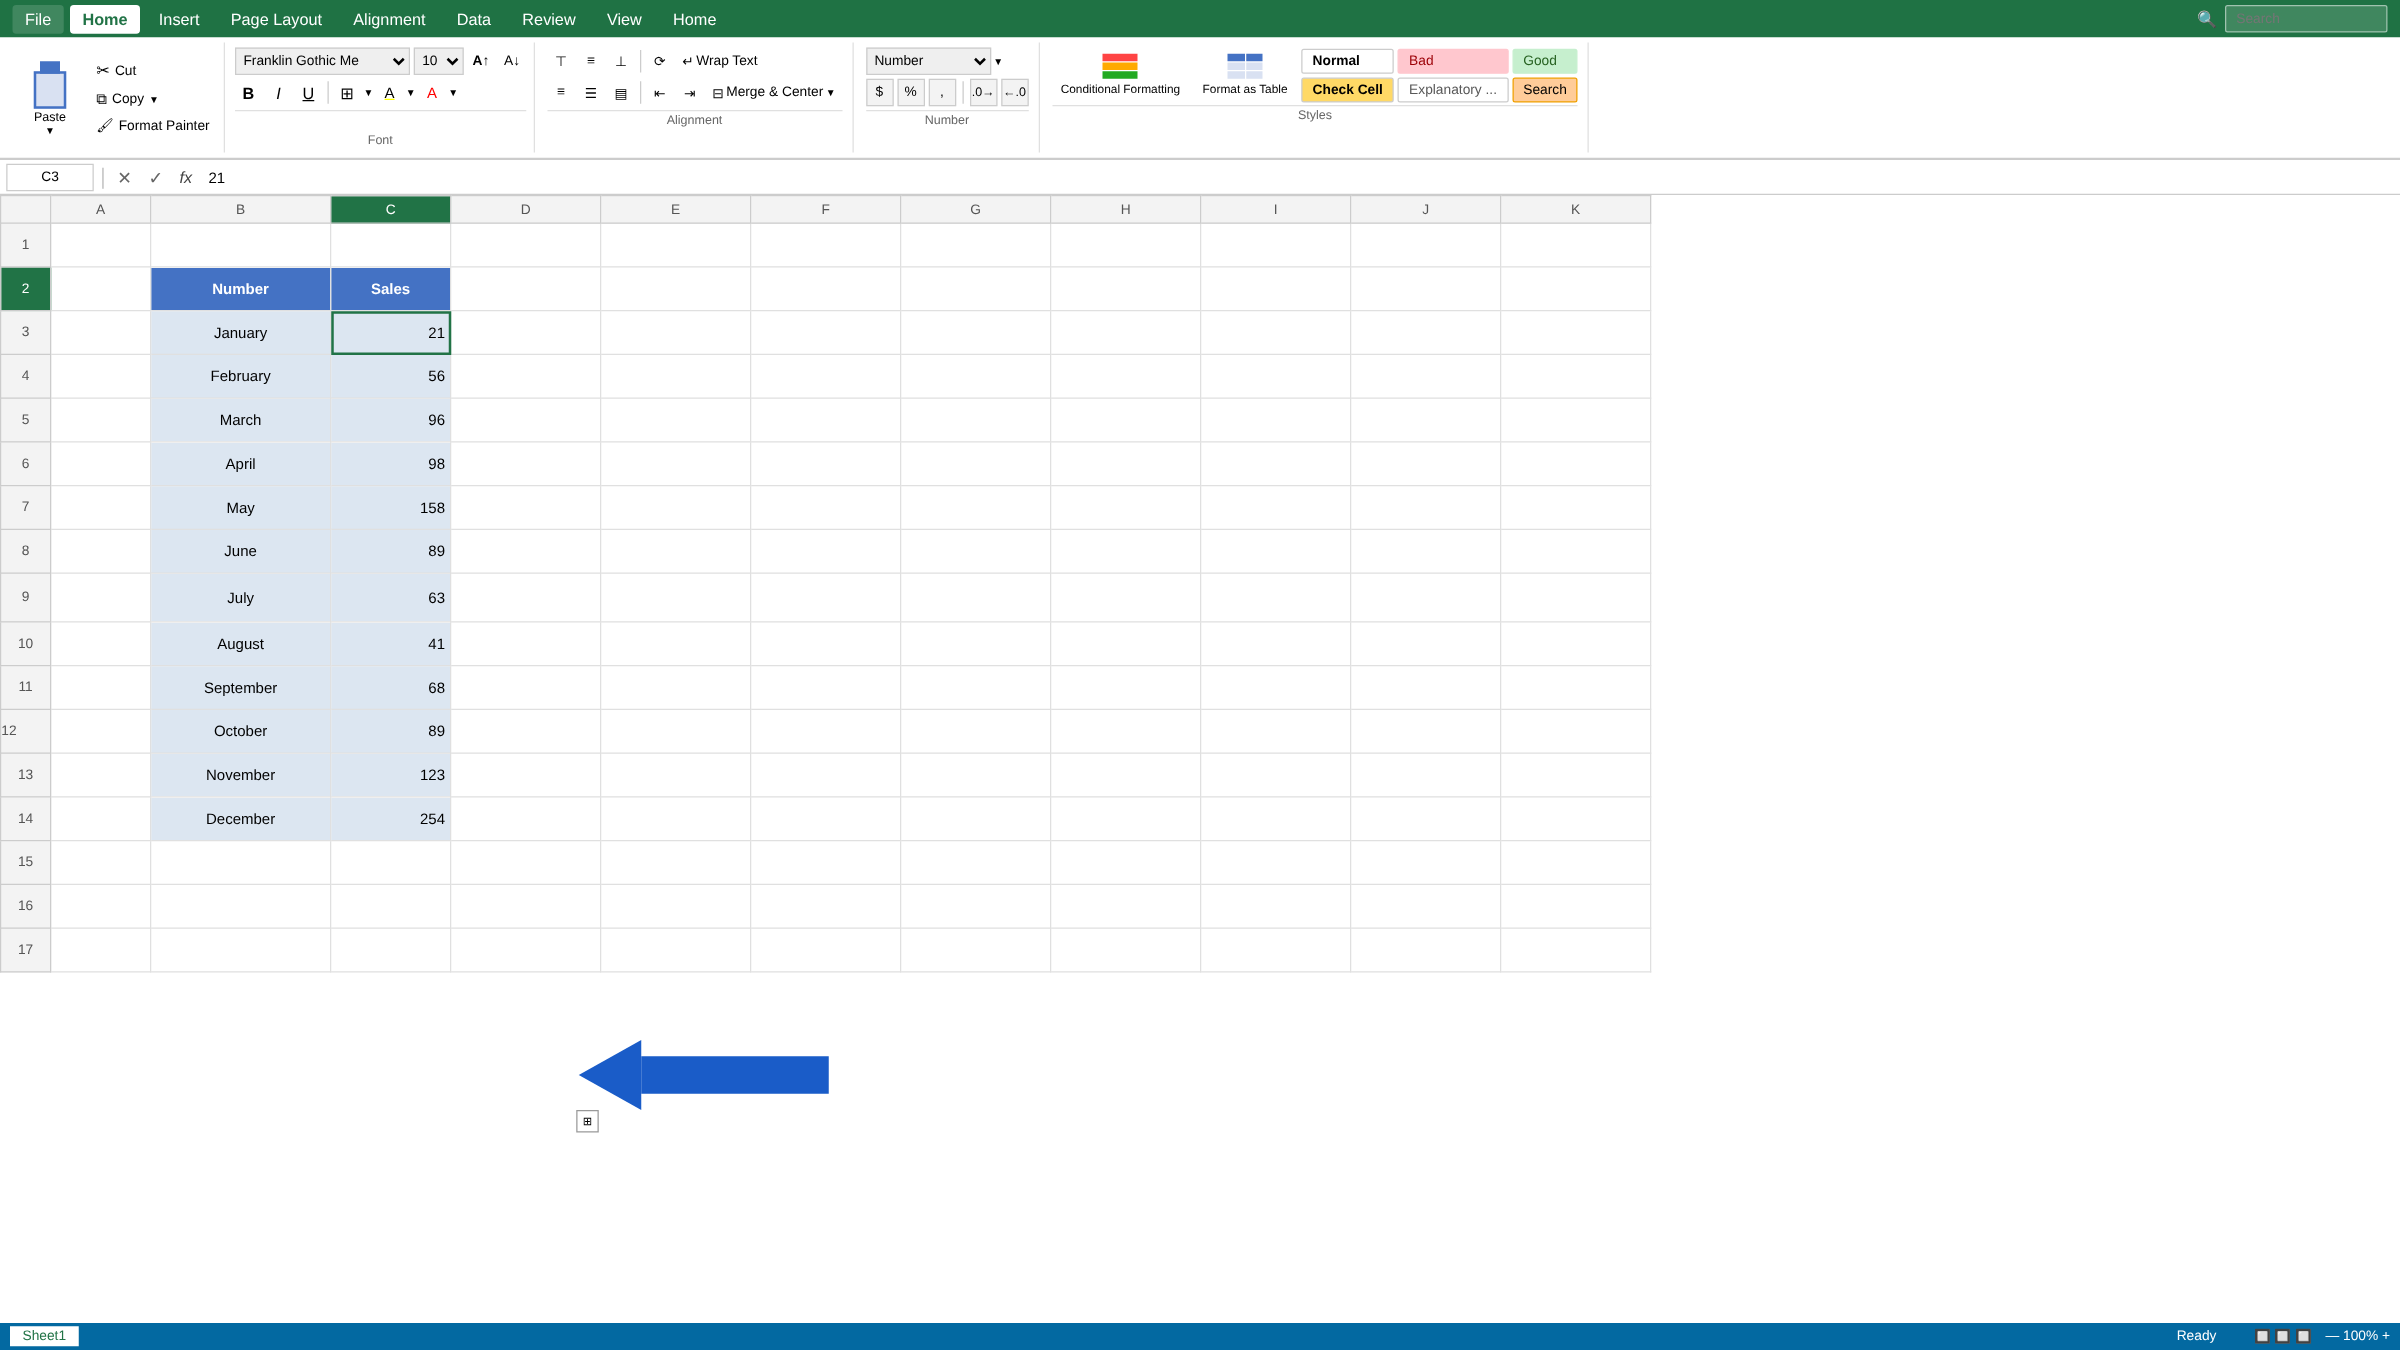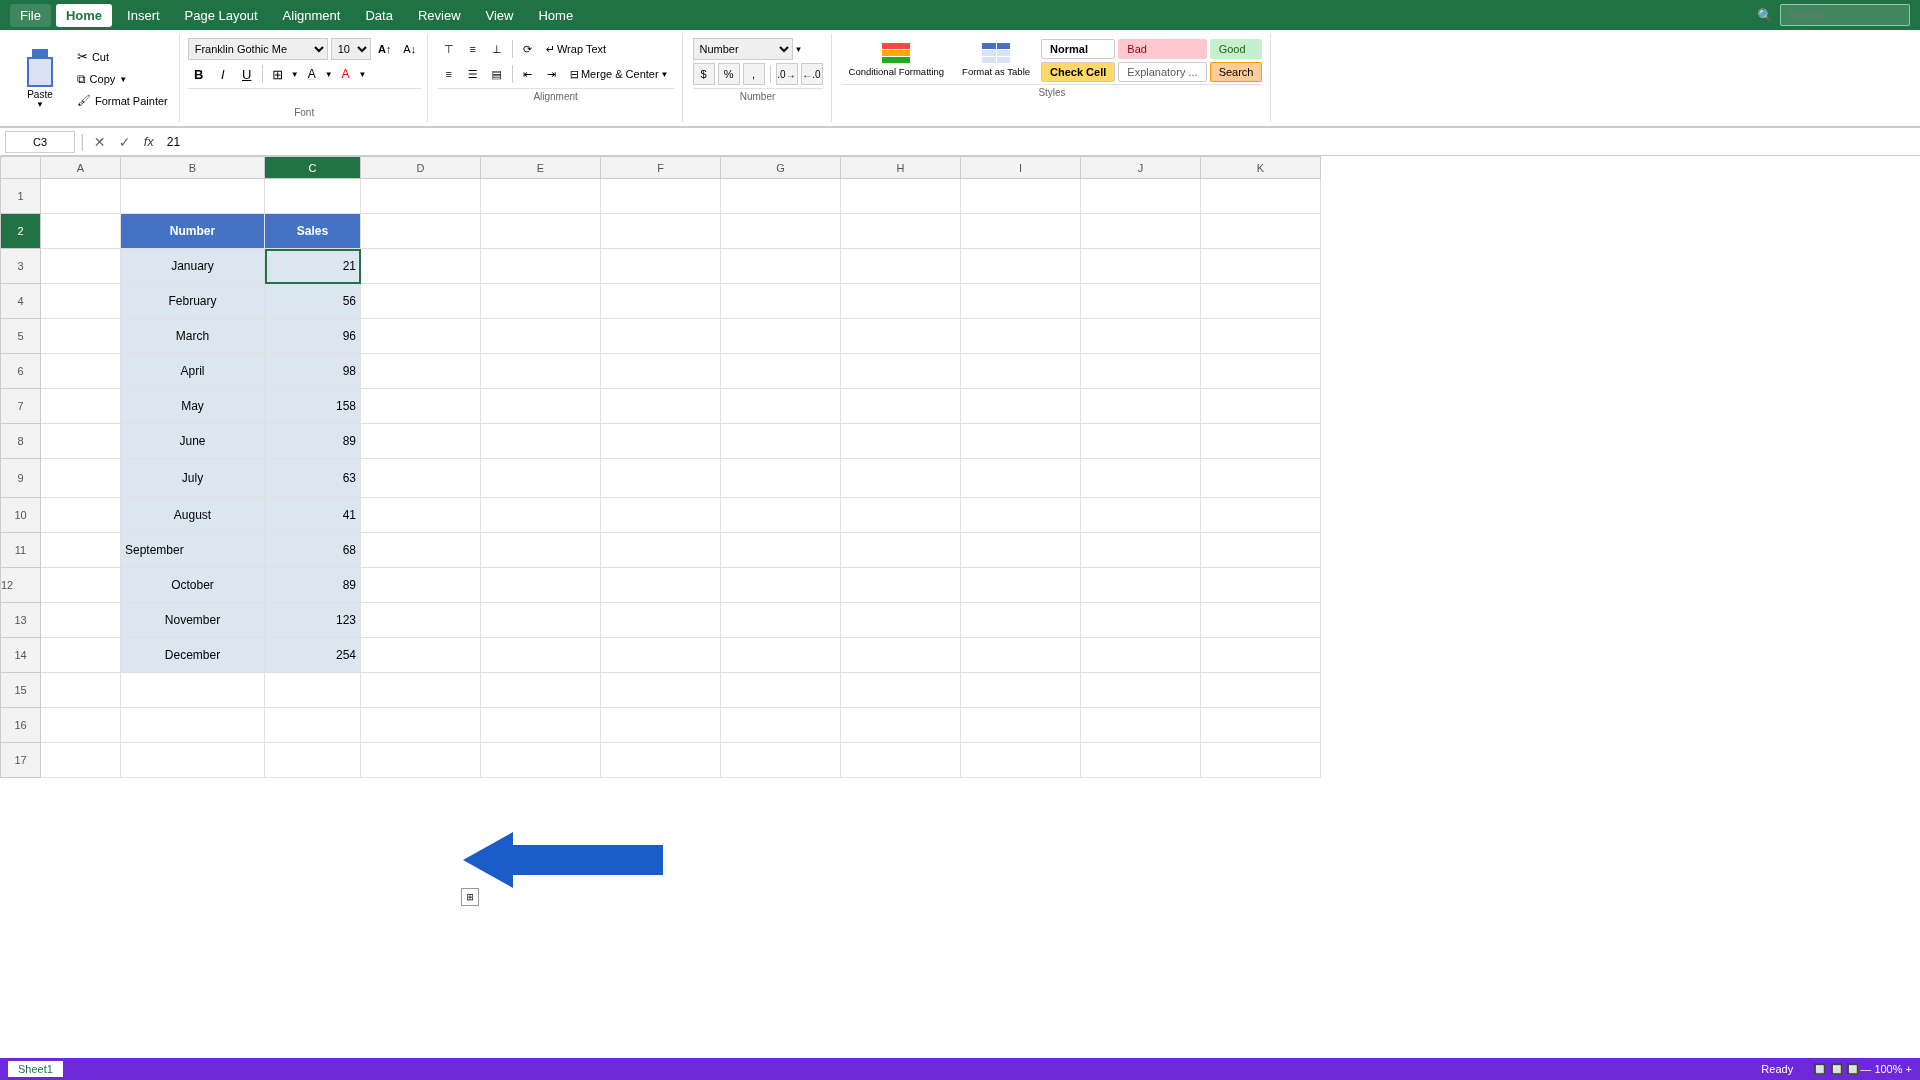--- a/index.html
+++ b/index.html
@@ -349,21 +349,21 @@
           <td style="border: 1px solid rgb(224, 224, 224); font-size: 12px; padding: 0px 4px; height: 35px; overflow: hidden; white-space: nowrap; cursor: cell;"></td>
           <td style="border: 1px solid rgb(224, 224, 224); font-size: 12px; padding: 0px 4px; height: 35px; overflow: hidden; white-space: nowrap; cursor: cell;"></td>
           <td style="border: 1px solid rgb(224, 224, 224); font-size: 12px; padding: 0px 4px; height: 35px; overflow: hidden; white-space: nowrap; cursor: cell;"></td>
           <td style="border: 1px solid rgb(224, 224, 224); font-size: 12px; padding: 0px 4px; height: 35px; overflow: hidden; white-space: nowrap; cursor: cell;"></td>
           <td style="border: 1px solid rgb(224, 224, 224); font-size: 12px; padding: 0px 4px; height: 35px; overflow: hidden; white-space: nowrap; cursor: cell;"></td>
           <td style="border: 1px solid rgb(224, 224, 224); font-size: 12px; padding: 0px 4px; height: 35px; overflow: hidden; white-space: nowrap; cursor: cell;"></td>
         </tr>
         <tr>
           <td style="background: rgb(243, 243, 243); border: 1px solid rgb(204, 204, 204); text-align: center; font-size: 11px; color: rgb(85, 85, 85); width: 40px; height: 35px; cursor: pointer;">11</td>
           <td style="border: 1px solid rgb(224, 224, 224); font-size: 12px; padding: 0px 4px; height: 35px; overflow: hidden; white-space: nowrap; cursor: cell;"></td>
-          <td style="border: 1px solid rgb(224, 224, 224); font-size: 12px; padding: 0px 4px; height: 35px; overflow: hidden; white-space: nowrap; cursor: cell; background: rgb(220, 230, 241); text-align: left;">September</td>
+          <td style="border: 1px solid rgb(224, 224, 224); font-size: 12px; padding: 0px 4px; height: 35px; overflow: hidden; white-space: nowrap; cursor: cell; background: rgb(220, 230, 241); text-align: center;">September</td>
           <td style="border: 1px solid rgb(224, 224, 224); font-size: 12px; padding: 0px 4px; height: 35px; overflow: hidden; white-space: nowrap; cursor: cell; background: rgb(220, 230, 241); text-align: right;">68</td>
           <td style="border: 1px solid rgb(224, 224, 224); font-size: 12px; padding: 0px 4px; height: 35px; overflow: hidden; white-space: nowrap; cursor: cell;"></td>
           <td style="border: 1px solid rgb(224, 224, 224); font-size: 12px; padding: 0px 4px; height: 35px; overflow: hidden; white-space: nowrap; cursor: cell;"></td>
           <td style="border: 1px solid rgb(224, 224, 224); font-size: 12px; padding: 0px 4px; height: 35px; overflow: hidden; white-space: nowrap; cursor: cell;"></td>
           <td style="border: 1px solid rgb(224, 224, 224); font-size: 12px; padding: 0px 4px; height: 35px; overflow: hidden; white-space: nowrap; cursor: cell;"></td>
           <td style="border: 1px solid rgb(224, 224, 224); font-size: 12px; padding: 0px 4px; height: 35px; overflow: hidden; white-space: nowrap; cursor: cell;"></td>
           <td style="border: 1px solid rgb(224, 224, 224); font-size: 12px; padding: 0px 4px; height: 35px; overflow: hidden; white-space: nowrap; cursor: cell;"></td>
           <td style="border: 1px solid rgb(224, 224, 224); font-size: 12px; padding: 0px 4px; height: 35px; overflow: hidden; white-space: nowrap; cursor: cell;"></td>
           <td style="border: 1px solid rgb(224, 224, 224); font-size: 12px; padding: 0px 4px; height: 35px; overflow: hidden; white-space: nowrap; cursor: cell;"></td>
         </tr>
@@ -456,19 +456,19 @@
 
   <div style="position:absolute; left:463px; top:676px; display:flex; align-items:center; pointer-events:none; z-index:5;">
 
     <div style="width:0; height:0; border-top:28px solid transparent; border-bottom:28px solid transparent; border-right:50px solid #1a5cc8;"></div>
     <div style="background:#1a5cc8; height:30px; width:150px;"></div>
   </div>
 
 <div style="position: absolute; left: 461px; top: 732px; width: 18px; height: 18px; background: white; border: 1px solid rgb(153, 153, 153); display: flex; align-items: center; justify-content: center; font-size: 9px; cursor: pointer; z-index: 10;">⊞</div>
   </div>
 
-<div style="background:#6d28d9; color:white; height:22px; display:flex; align-items:center; padding:0 8px; font-size:11px; position:fixed; bottom:0; left:0; right:0; z-index:100; ">
+<div style="background:#0369a1; color:white; height:22px; display:flex; align-items:center; padding:0 8px; font-size:11px; position:fixed; bottom:0; left:0; right:0; z-index:100; gap:10px;">
   <span style="background:white; color:#217346; padding:2px 10px; cursor:pointer; font-size:11px;">Sheet1</span>
   <span style="flex:1;"></span>
   <span style="margin-left:auto;">Ready</span>
   <span style="margin-left:20px;">🔲 🔲 🔲</span>
   <span>— 100% +</span>
 </div>
 
 </body></html>

